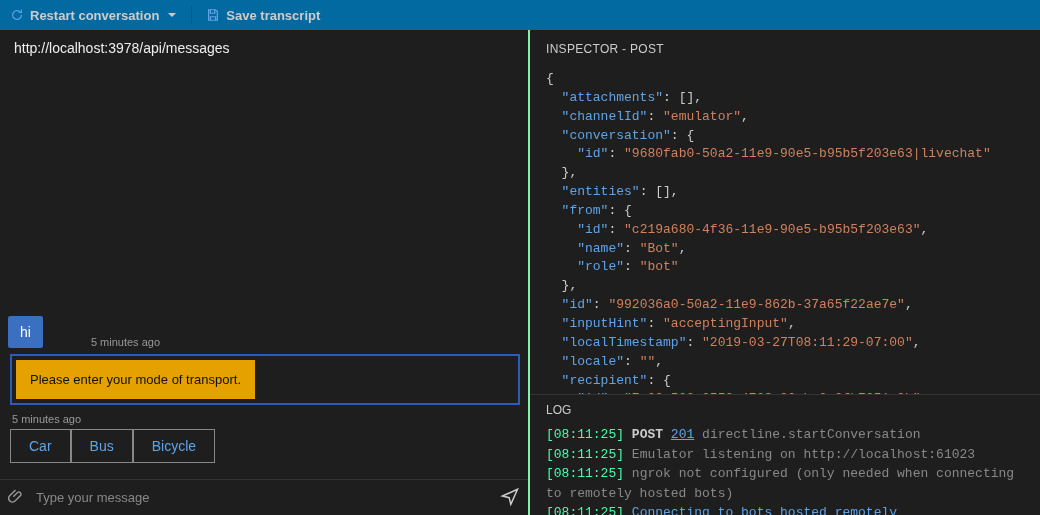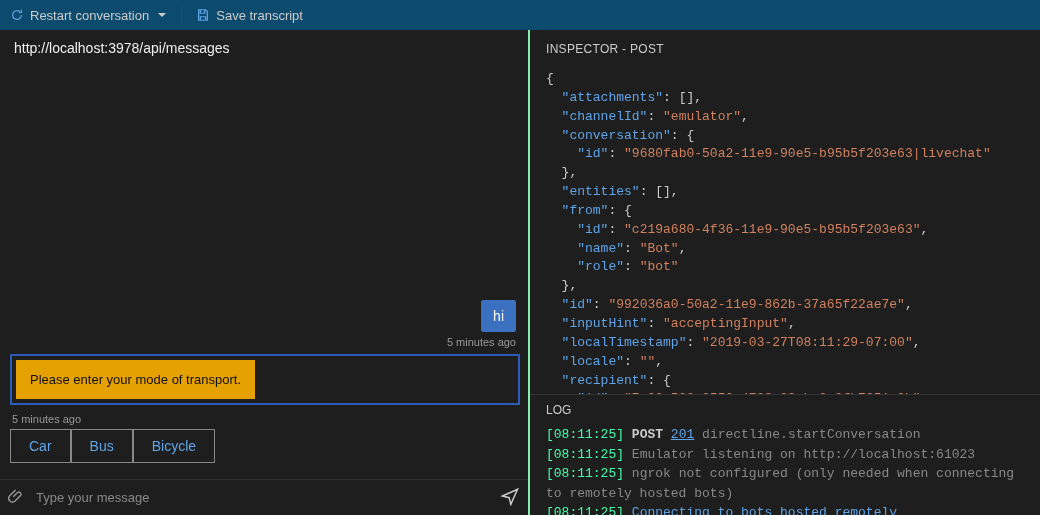--- a/index.html
+++ b/index.html
@@ -1,27 +1,27 @@
 <!DOCTYPE html>
 <html><head>
 <meta charset="utf-8">
 <style>
 * { box-sizing: border-box; margin: 0; padding: 0; }
 body { background: #1e1e1e; font-family: "Segoe UI", -apple-system, sans-serif; color: #ccc; width: 1040px; height: 515px; overflow: hidden; font-size: 13px; }
 .app { display: flex; flex-direction: column; height: 515px; }
-.toolbar { display: flex; align-items: center; gap: 12px; padding: 4px 10px; background: #0c4a6e; height: 30px; }
+.toolbar { display: flex; align-items: center; gap: 12px; padding: 4px 10px; background: #0369a1; height: 30px; font-weight: bold; }
 .toolbar-btn { display: flex; align-items: center; gap: 6px; color: #ccc; cursor: pointer; font-size: 13px; }
 .toolbar-btn svg { width: 14px; height: 14px; }
 .toolbar-dropdown { margin-left: -4px; color: #888; cursor: pointer; }
 .vert-sep { width: 1px; height: 18px; background: #444; margin: 0 2px; }
 .main { display: flex; flex: 1; min-height: 0; }
 .chat-pane { width: 530px; display: flex; flex-direction: column; border-right: 2px solid #86efac; }
 .chat-url { padding: 10px 14px 12px 14px; font-size: 14px; color: #eee; }
 .chat-history { flex: 1; padding: 8px; overflow-y: auto; display: flex; flex-direction: column; justify-content: flex-end; }
-.msg-row { display: flex; flex-direction: column; margin-bottom: 6px; }
+.msg-row { display: flex; flex-direction: row; margin-bottom: 6px; gap: 44px; }
 .msg-row.right { align-items: flex-end; }
 .bubble-user { background: #3b6fbf; color: #fff; padding: 8px 12px; border-radius: 2px; margin-right: 4px; font-size: 14px; }
 .msg-meta { font-size: 11px; color: #999; margin-top: 4px; margin-right: 4px; }
 .msg-meta.left { margin-left: 4px; }
 .selected-container { border: 2px solid #2c5bb8; padding: 4px; margin: 0 0 4px 2px; }
 .bubble-bot { background: #e5a100; color: #111; padding: 12px 14px; font-size: 13px; display: inline-block; }
 .choice-row { display: flex; padding: 4px 2px 8px 2px; }
 .choice-btn { border: 1px solid #888; background: transparent; color: #5fa4e8; padding: 8px 18px; font-size: 14px; cursor: pointer; }
 .composer { display: flex; align-items: center; border-top: 1px solid #333; padding: 6px 8px; height: 36px; }
 .attach-icon { color: #999; cursor: pointer; margin-right: 10px; }

